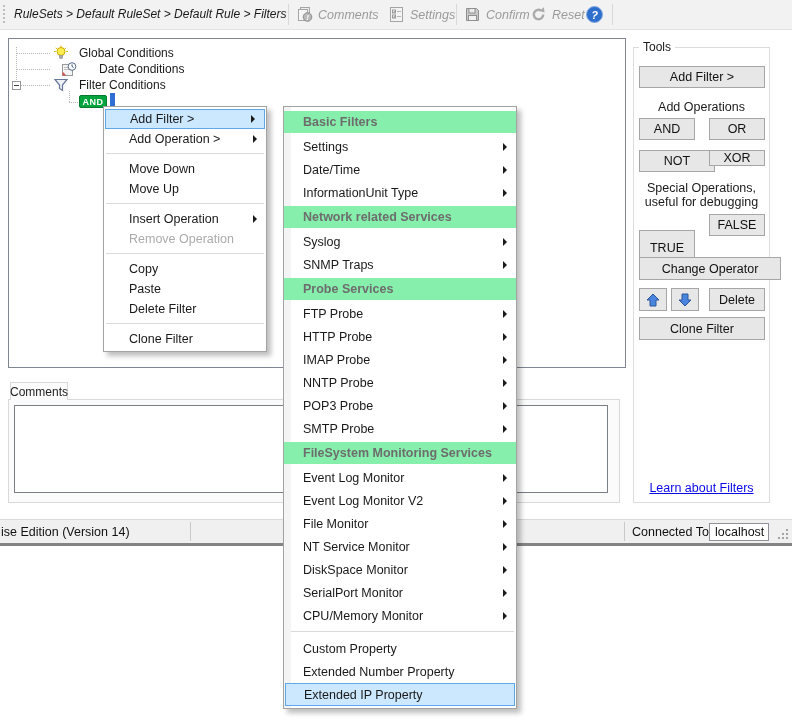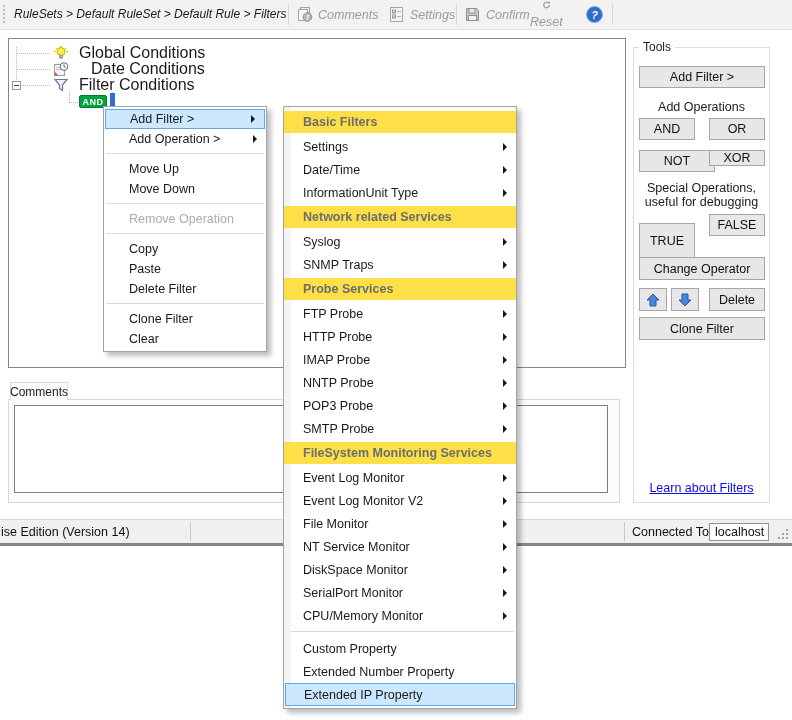--- a/index.html
+++ b/index.html
@@ -16,21 +16,21 @@
   .tb-sep{position:absolute;top:4px;width:1px;height:21px;background:#d8d8d8;}
   .tb-btn{position:absolute;top:0;height:29px;display:flex;align-items:center;gap:5px;color:#9b9b9b;font-size:12.5px;white-space:nowrap;cursor:default;}
   .tb-btn svg{display:block;}
   .help-btn{position:absolute;top:6px;width:17px;height:17px;border-radius:50%;background:#2e6fcd;border:1px solid #85abdf;color:#fff;font-size:11px;font-weight:bold;display:flex;align-items:center;justify-content:center;box-sizing:border-box;}
   
   .tree-panel{position:absolute;left:8px;top:38px;width:618px;height:330px;background:#fff;border:1px solid #7f8591;box-sizing:border-box;z-index:1;}
   .dotline-h{position:absolute;height:0;border-top:1px dotted #b5b5b5;}
   .dotline-v{position:absolute;width:0;border-left:1px dotted #b5b5b5;}
   .expander{position:absolute;left:3px;top:42px;width:9px;height:9px;background:#fff;border:1px solid #999;box-sizing:border-box;}
   .expander::after{content:"";position:absolute;left:1px;right:1px;top:3px;height:1px;background:#444;}
-  .tree-row{position:absolute;height:16px;display:flex;align-items:center;gap:10px;font-size:16px;color:#1a1a1a;white-space:nowrap;}
+  .tree-row{position:absolute;height:16px;display:flex;align-items:center;gap:10px;font-size:12px;color:#1a1a1a;white-space:nowrap;}
   .tree-row svg{display:block;}
   .and-badge{position:absolute;left:70px;top:56px;width:28px;height:13px;background:#00a33c;border:1px solid #067a30;border-radius:2px;color:#fff;font-size:9px;font-weight:bold;letter-spacing:.5px;display:flex;align-items:center;justify-content:center;box-sizing:border-box;}
   .edit-caret{position:absolute;left:101px;top:54px;width:5px;height:15px;background:#2f6fd4;}
   
   .comments-tab{position:absolute;left:10px;top:382px;width:58px;height:18px;background:#fbfbfb;border:1px solid #d9d9d9;border-bottom:none;z-index:3;font-size:12px;color:#222;display:flex;align-items:center;justify-content:center;box-sizing:border-box;}
   .comments-page{position:absolute;left:8px;top:399px;width:612px;height:104px;background:#fbfbfb;border:1px solid #d9d9d9;box-sizing:border-box;z-index:2;}
   .comments-textarea{position:absolute;left:14px;top:405px;width:594px;height:88px;border:1px solid #7a7e87;background:#fff;resize:none;box-sizing:border-box;z-index:3;font-family:inherit;font-size:12px;outline:none;}
   
   .statusbar{position:absolute;left:0;top:519px;width:792px;height:24px;background:#f0f0f0;border-top:1px solid #d9d9d9;box-sizing:border-box;font-size:12.5px;color:#111;}
   .sb-edition{position:absolute;left:1px;top:0;height:24px;line-height:24px;white-space:nowrap;}
@@ -50,21 +50,21 @@
   .menu{position:absolute;background:#fff;border:1px solid #a3a3a3;box-shadow:4px 4px 5px rgba(0,0,0,.26);padding:2px 0;box-sizing:border-box;}
   .context-menu{left:103px;top:106px;width:164px;z-index:20;}
   .sub-menu{left:283px;top:106px;width:234px;z-index:30;}
   .menu-gutter{position:absolute;left:0;top:0;bottom:0;width:7px;background:#f4f4f4;}
   .cmi{position:relative;height:20px;display:flex;align-items:center;padding-left:25px;font-size:12.5px;color:#191919;cursor:default;}
   .smi{position:relative;height:23px;display:flex;align-items:center;padding-left:19px;font-size:12.5px;color:#191919;cursor:default;}
   .cmi.hl,.smi.hl{margin:0 1px;border:1px solid #5ea7e8;background:#cbe8ff;box-sizing:border-box;}
   .cmi.hl{padding-left:24px;}
   .smi.hl{padding-left:18px;}
   .cmi.disabled{color:#ababab;}
-  .mhdr{position:relative;height:22px;margin:2px 0;background:#fde047;display:flex;align-items:center;padding-left:19px;font-size:12.5px;font-weight:bold;color:#6d6d6d;}
+  .mhdr{position:relative;height:22px;margin:2px 0;background:#86efac;display:flex;align-items:center;padding-left:19px;font-size:12.5px;font-weight:bold;color:#6d6d6d;}
   .msep{height:1px;background:#dadada;margin:4px 2px 5px 2px;}
   .arr{position:absolute;right:9px;top:50%;margin-top:-4px;width:0;height:0;border-left:4px solid #1a1a1a;border-top:4px solid transparent;border-bottom:4px solid transparent;}
 </style>
 </head>
 <body>
 
 <div class="toolbar">
   <div class="toolbar-grip"></div>
   <div class="breadcrumb">RuleSets &gt; Default RuleSet &gt; Default Rule &gt; Filters</div>
   <div class="tb-sep" style="left:288px;"></div>
@@ -96,21 +96,21 @@
 
   <div class="tb-btn" style="left:464px;">
     <svg width="17" height="17" viewBox="0 0 17 17">
       <path d="M2.5 2.5 h10 l2 2 v10 h-12 z" fill="#c9c9c9" stroke="#8f8f8f"></path>
       <rect x="5" y="2.5" width="6" height="4.5" fill="#ececec" stroke="#8f8f8f"></rect>
       <rect x="4.5" y="9.5" width="8" height="5" fill="#f2f2f2" stroke="#8f8f8f"></rect>
     </svg>
     <span>Confirm</span>
   </div>
 
-  <div class="tb-btn" style="left:530px;flex-direction:column;">
+  <div class="tb-btn" style="left:530px;">
     <svg width="17" height="17" viewBox="0 0 17 17">
       <path d="M13.2 8.5 a4.7 4.7 0 1 1 -2.3 -4" fill="none" stroke="#ababab" stroke-width="2.4"></path>
       <polygon points="13.8,1.2 14.6,6.6 9.4,5" fill="#ababab"></polygon>
     </svg>
     <span>Reset</span>
   </div>
 
   <div class="help-btn" style="left:586px;">
     <span>?</span>
   </div>
@@ -129,21 +129,21 @@
   <div class="tree-row" style="left:44px;top:6px;">
     <svg width="16" height="16" viewBox="0 0 16 16">
       <path d="M8 0.5 V2 M2.8 2.8 l1.1 1.1 M13.2 2.8 l-1.1 1.1 M1 6.5 H2.8 M13.2 6.5 H15" stroke="#d8b800" stroke-width="1"></path>
       <circle cx="8" cy="6.5" r="4" fill="#ffee4f" stroke="#c9a800"></circle>
       <rect x="6.3" y="10.3" width="3.4" height="1.6" fill="#c9c9c9" stroke="#8a8a8a" stroke-width="0.6"></rect>
       <rect x="6.7" y="12.2" width="2.6" height="1.2" fill="#b0b0b0" stroke="#8a8a8a" stroke-width="0.6"></rect>
     </svg>
     <span>Global Conditions</span>
   </div>
 
-  <div class="tree-row" style="left:44px;top:22px;gap:22px;">
+  <div class="tree-row" style="left:52px;top:22px;gap:22px;">
     <svg width="16" height="16" viewBox="0 0 16 16">
       <rect x="1.5" y="3.5" width="10" height="11" fill="#f4f4f4" stroke="#9a9a9a"></rect>
       <line x1="3" y1="6.5" x2="10" y2="6.5" stroke="#c0c0c0"></line>
       <line x1="3" y1="8.5" x2="10" y2="8.5" stroke="#c0c0c0"></line>
       <path d="M1.5 10.5 l4 4 h-4 z" fill="#d9534f"></path>
       <circle cx="11" cy="5.5" r="3.8" fill="#ffffff" stroke="#55688c"></circle>
       <path d="M11 3.4 V5.5 l1.5 0.9" stroke="#33507e" fill="none"></path>
     </svg>
     <span>Date Conditions</span>
   </div>
@@ -198,27 +198,27 @@
   <span>OR</span>
 </div>
 <div class="tbtn" style="left:639px;top:150px;width:76px;height:22px;">
   <span>NOT</span>
 </div>
 <div class="tbtn" style="left:709px;top:150px;width:56px;height:16px;">
   <span>XOR</span>
 </div>
 <div class="tools-label" style="top:181px;">Special Operations,</div>
 <div class="tools-label" style="top:195px;">useful for debugging</div>
-<div class="tbtn" style="left:639px;top:223px;width:56px;height:35px;text-align:center;">
+<div class="tbtn" style="left:639px;top:230px;width:56px;height:35px;text-align:center;">
   <span>TRUE</span>
 </div>
 <div class="tbtn" style="left:709px;top:214px;width:56px;height:22px;">
   <span>FALSE</span>
 </div>
-<div class="tbtn" style="left:639px;top:257px;width:126px;height:23px;">
+<div class="tbtn" style="left:639px;top:257px;width:142px;height:23px;">
   <span>Change Operator</span>
 </div>
 <div class="tbtn" style="left:639px;top:288px;width:28px;height:23px;">
   <svg width="14" height="14" viewBox="0 0 14 14">
     <path d="M7 1 L13 7 H10 V13 H4 V7 H1 Z" fill="#4a85dd" stroke="#2a5599"></path>
   </svg>
 </div>
 <div class="tbtn" style="left:671px;top:288px;width:28px;height:23px;">
   <svg width="14" height="14" viewBox="0 0 14 14">
     <path d="M7 13 L1 7 H4 V1 H10 V7 H13 Z" fill="#4a85dd" stroke="#2a5599"></path>
@@ -236,45 +236,46 @@
   <div class="cmi hl">
     <span>Add Filter &gt;</span>
       <i class="arr"></i>
   </div>
   <div class="cmi">
     <span>Add Operation &gt;</span>
       <i class="arr"></i>
   </div>
   <div class="msep"></div>
   <div class="cmi">
+    <span>Move Down</span>
+  </div>
+  <div class="cmi">
     <span>Move Up</span>
   </div>
-  <div class="cmi">
-    <span>Move Down</span>
-  </div>
-  <div class="msep"></div>
+  <div class="msep"></div>
+  <div class="cmi">
+    <span>Insert Operation</span>
+      <i class="arr"></i>
+  </div>
   <div class="cmi disabled">
     <span>Remove Operation</span>
   </div>
   <div class="msep"></div>
   <div class="cmi">
     <span>Copy</span>
   </div>
   <div class="cmi">
     <span>Paste</span>
   </div>
   <div class="cmi">
     <span>Delete Filter</span>
   </div>
   <div class="msep"></div>
   <div class="cmi">
     <span>Clone Filter</span>
-  </div>
-  <div class="cmi">
-    <span>Clear</span>
   </div>
 </div>
 
 <div class="menu sub-menu">
   <div class="menu-gutter"></div>
   <div class="mhdr">Basic Filters</div>
   <div class="smi">
     <span>Settings</span>
       <i class="arr"></i>
   </div>

